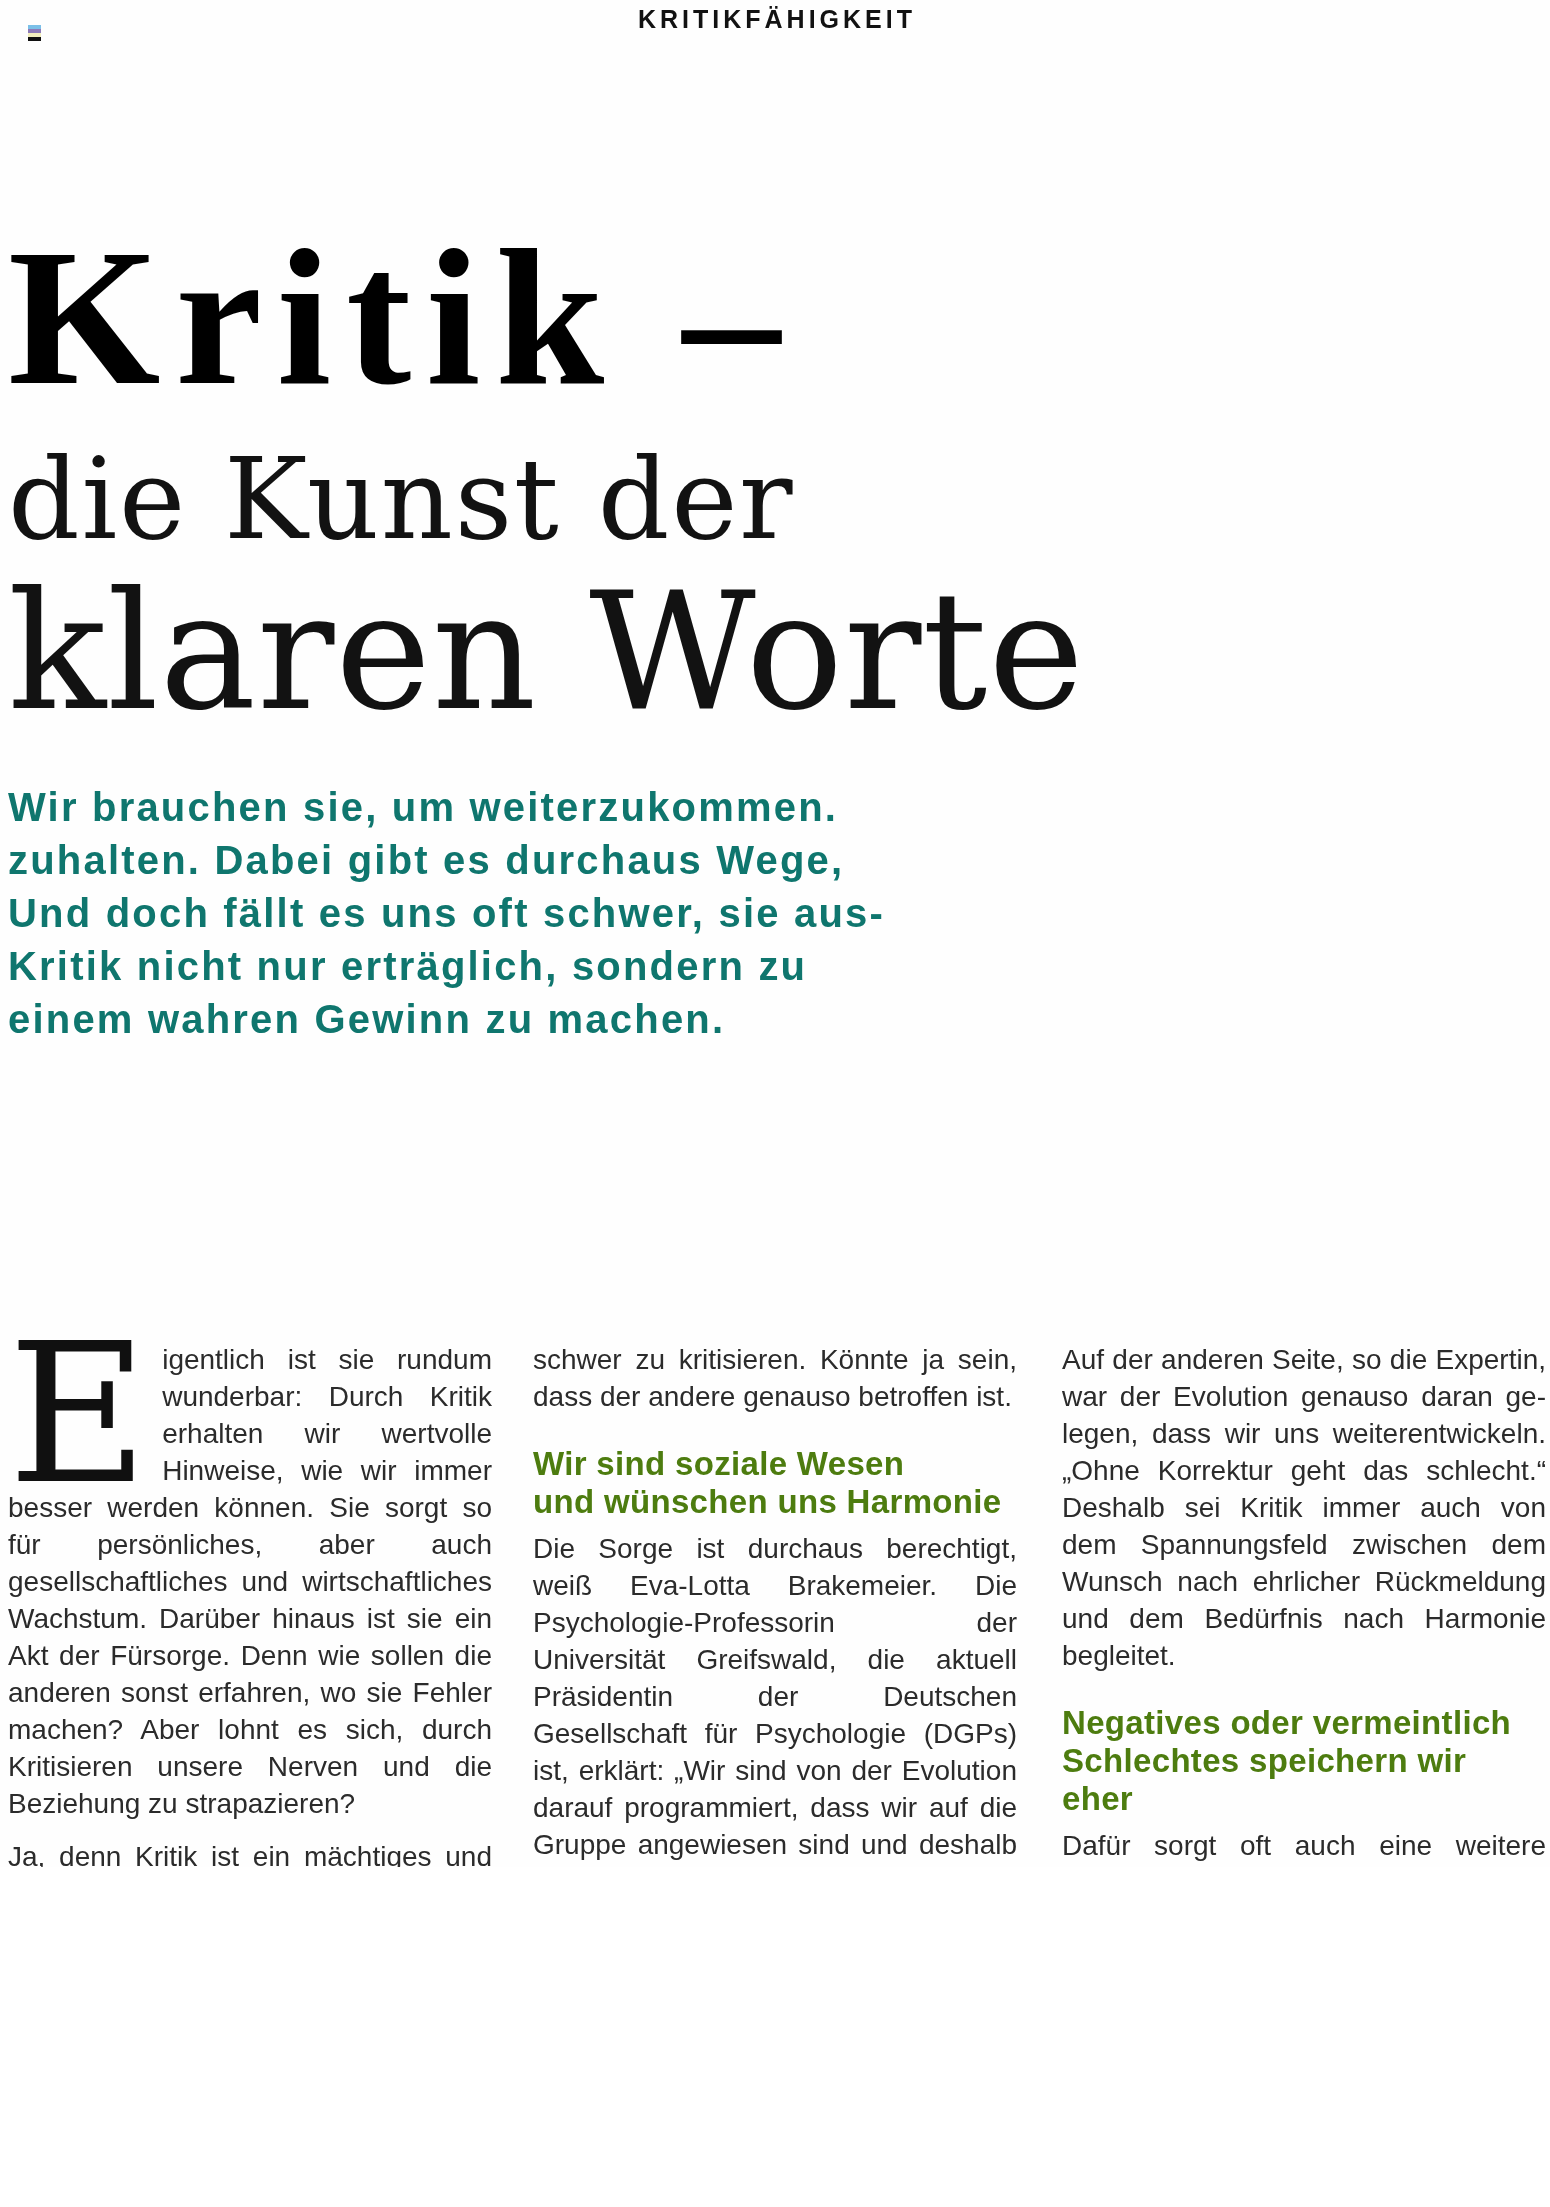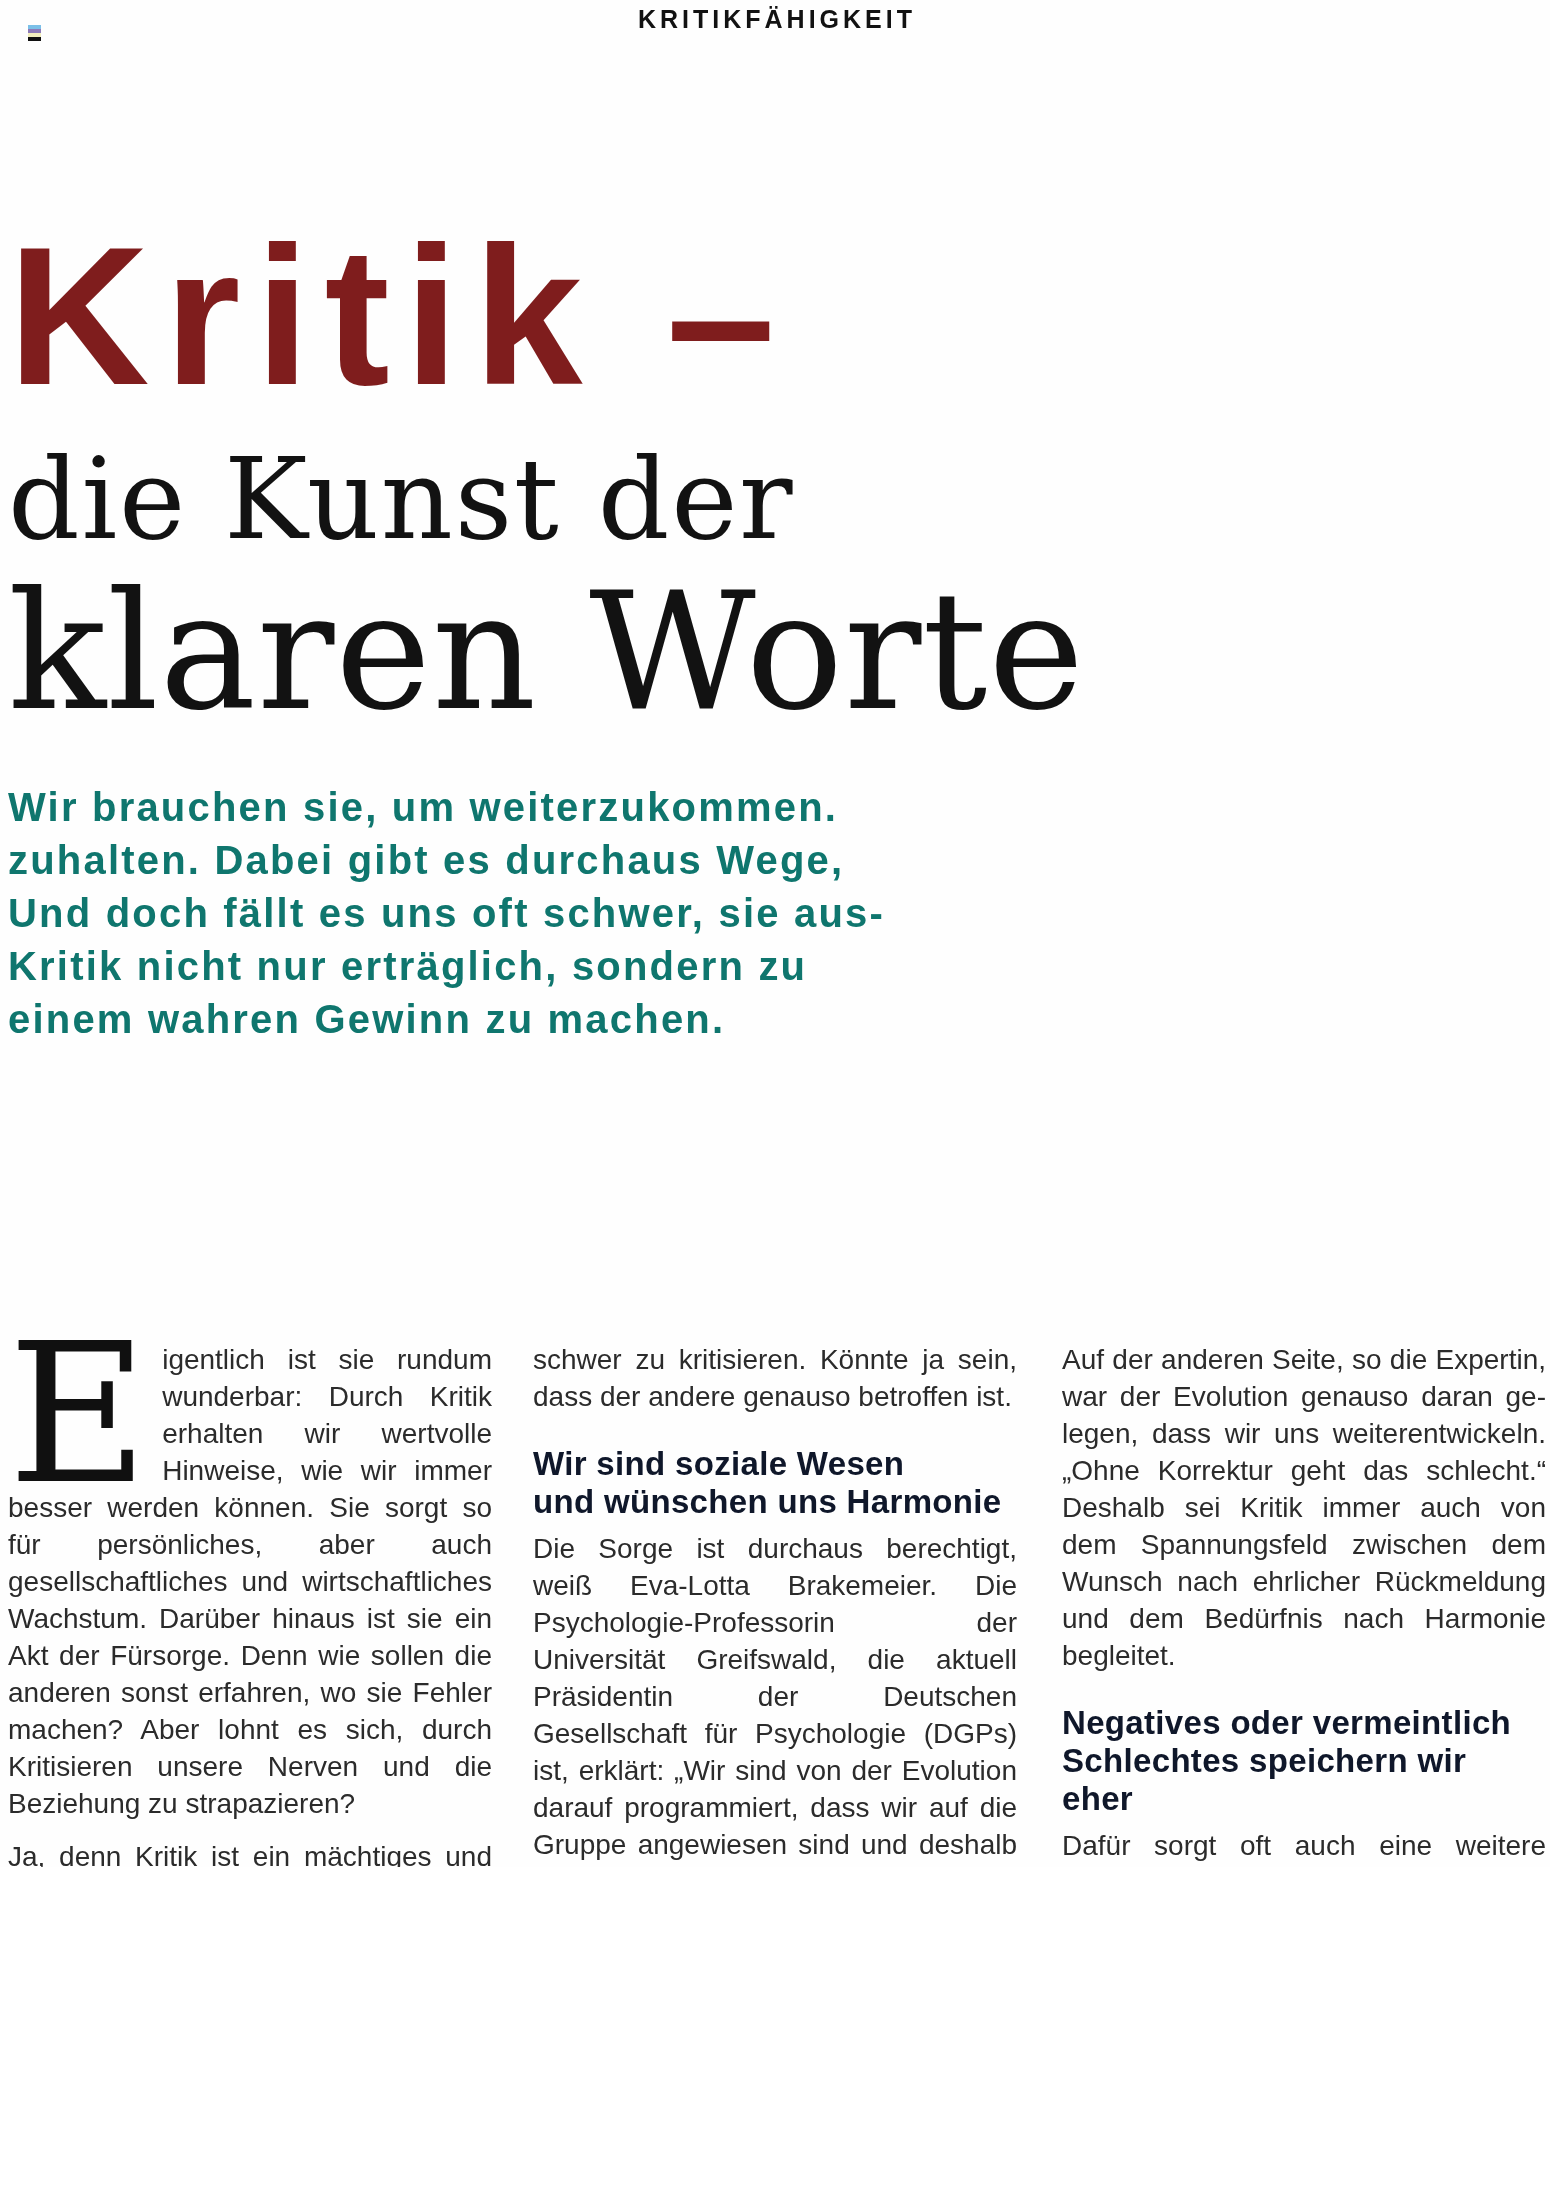--- a/index.html
+++ b/index.html
@@ -16,22 +16,22 @@
   
   .kicker {
     position:absolute; top:5px; left:0; right:0; text-align:center;
     font-size:25px; font-weight:700; letter-spacing:0.16em; text-indent:0.16em;
     color:#121212;
   }
 
   
   .title { position:absolute; left:8px; top:218px; white-space:nowrap; }
   .t1 {
-    font-family:Liberation Sans, sans-serif; font-weight:700;
-    font-size:196px; line-height:198px; letter-spacing:0.075em; color:#7f1d1d;
+    font-family:Liberation Serif, serif; font-weight:700;
+    font-size:196px; line-height:198px; letter-spacing:0.075em; color:#000000;
   }
   .t2 {
     font-family:"DejaVu Serif", serif; font-weight:400;
     font-size:112px; line-height:118px; margin-top:24px; letter-spacing:0.015em; color:#121212;
   }
   .t3 {
     font-family:"DejaVu Serif", serif; font-weight:400;
     font-size:162px; line-height:160px; margin-top:14px; letter-spacing:0.005em; color:#121212;
   }
 
@@ -56,21 +56,21 @@
 
   .dropcap {
     float:left; font-family:"DejaVu Serif", serif; font-weight:400;
     font-size:192px; line-height:148px; height:148px; padding-right:14px;
     color:#101010;
   }
 
   .col-head { margin:30px 0 9px 0; }
   .col-head-line {
     font-size:33px; line-height:38px; font-weight:700;
-    letter-spacing:0.01em; color:#0f172a; text-align:left;
+    letter-spacing:0.01em; color:#4d7c0f; text-align:left;
   }
 
   
   .footer-logo {
     position:absolute; left:616px; top:2150px;
     font-family:"DejaVu Serif", serif; font-weight:700;
     font-size:48px; line-height:52px; color:#111;
     transform:scaleX(0.85); transform-origin:left bottom;
   }
   .footer-date {

